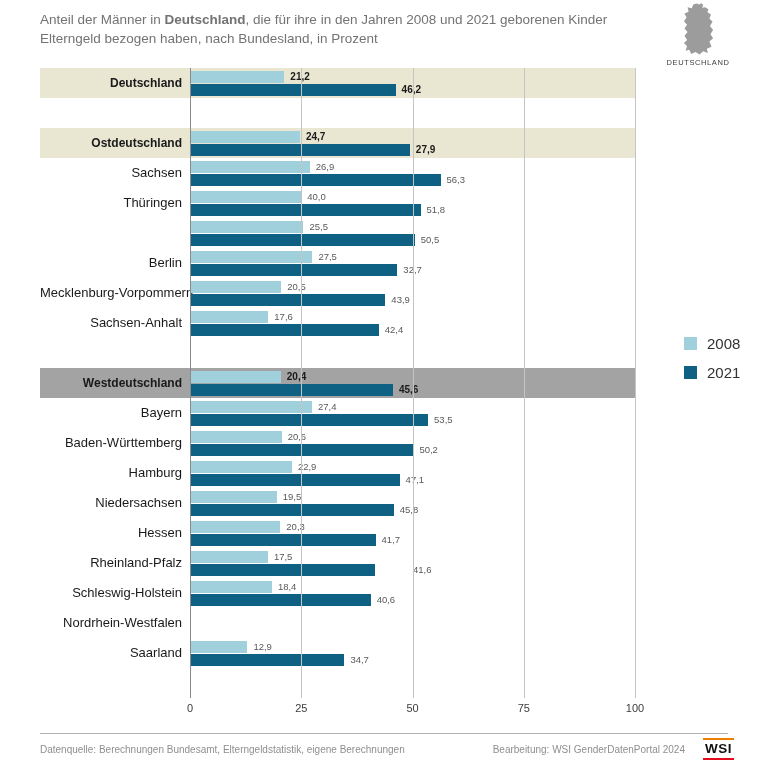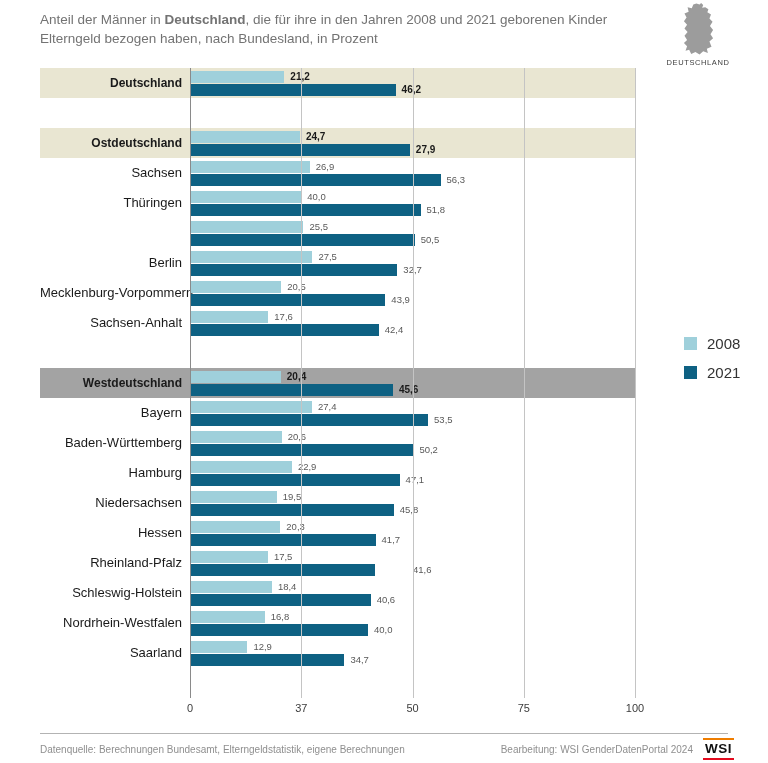--- a/index.html
+++ b/index.html
@@ -44,21 +44,21 @@
   .legend { position:absolute; left:684px; top:335px; }
   .legend-item { display:flex; align-items:center; margin-bottom:12px; }
   .swatch { width:13px; height:13px; margin-right:10px; }
   .legend-label { font-size:15px; color:#333; }
 
   
   .footer-line { position:absolute; left:40px; right:40px; top:733px; height:1px; background:#b3b3b3; }
   .footer { position:absolute; left:40px; right:34px; top:738px; display:flex;
             justify-content:space-between; align-items:center; }
   .footer .src, .footer .credit { font-size:10px; color:#8f8f8f; }
-  .credit-wrap { display:flex; align-items:center; gap:10px; }
+  .credit-wrap { display:flex; align-items:center; gap:18px; }
   .wsi { display:inline-block; font-weight:bold; font-size:13.5px; color:#111;
          letter-spacing:0.5px; padding:1px 2px 2px 2px;
          border-top:2px solid #ee7d00; border-bottom:2px solid #e30b1e; }
 </style>
 </head>
 <body>
 
 <div class="page">
 
   <div class="title">
@@ -219,40 +219,34 @@
           <div class="cat">Schleswig-Holstein</div>
           <div class="plot">
             <div class="bar b0" style="width: 81.88px; background: rgb(159, 208, 219);"></div>
             <span class="val v0" style="left: 87.88px;">18,4</span>
             <div class="bar b1" style="width: 180.67px; background: rgb(14, 97, 131);"></div>
             <span class="val v1" style="left: 186.67px;">40,6</span>
           </div>
         </div>
         <div class="row">
           <div class="cat">Nordrhein-Westfalen</div>
-          <div class="plot">
-            <div class="bar b0" style="width: 74.76px; background: rgb(159, 208, 219);"></div>
-            <span class="val v0" style="left: 80.76px;">16,8</span>
-            <div class="bar b1" style="width: 178px; background: rgb(14, 97, 131);"></div>
-            <span class="val v1" style="left: 184px;">40,0</span>
-          </div>
         </div>
         <div class="row">
           <div class="cat">Saarland</div>
           <div class="plot">
             <div class="bar b0" style="width: 57.405px; background: rgb(159, 208, 219);"></div>
             <span class="val v0" style="left: 63.405px;">12,9</span>
             <div class="bar b1" style="width: 154.415px; background: rgb(14, 97, 131);"></div>
             <span class="val v1" style="left: 160.415px;">34,7</span>
           </div>
         </div>
       </div>
       <div class="axis">
         <span class="tick" style="left: 150px;">0</span>
-        <span class="tick" style="left: 261.25px;">37</span>
+        <span class="tick" style="left: 261.25px;">25</span>
         <span class="tick" style="left: 372.5px;">50</span>
         <span class="tick" style="left: 483.75px;">75</span>
         <span class="tick" style="left: 595px;">100</span>
       </div>
     </div>
 
   <div class="legend">
     <div class="legend-item">
       <span class="swatch" id="sw0" style="background: rgb(159, 208, 219);"></span>
       <span class="legend-label">2008</span>

